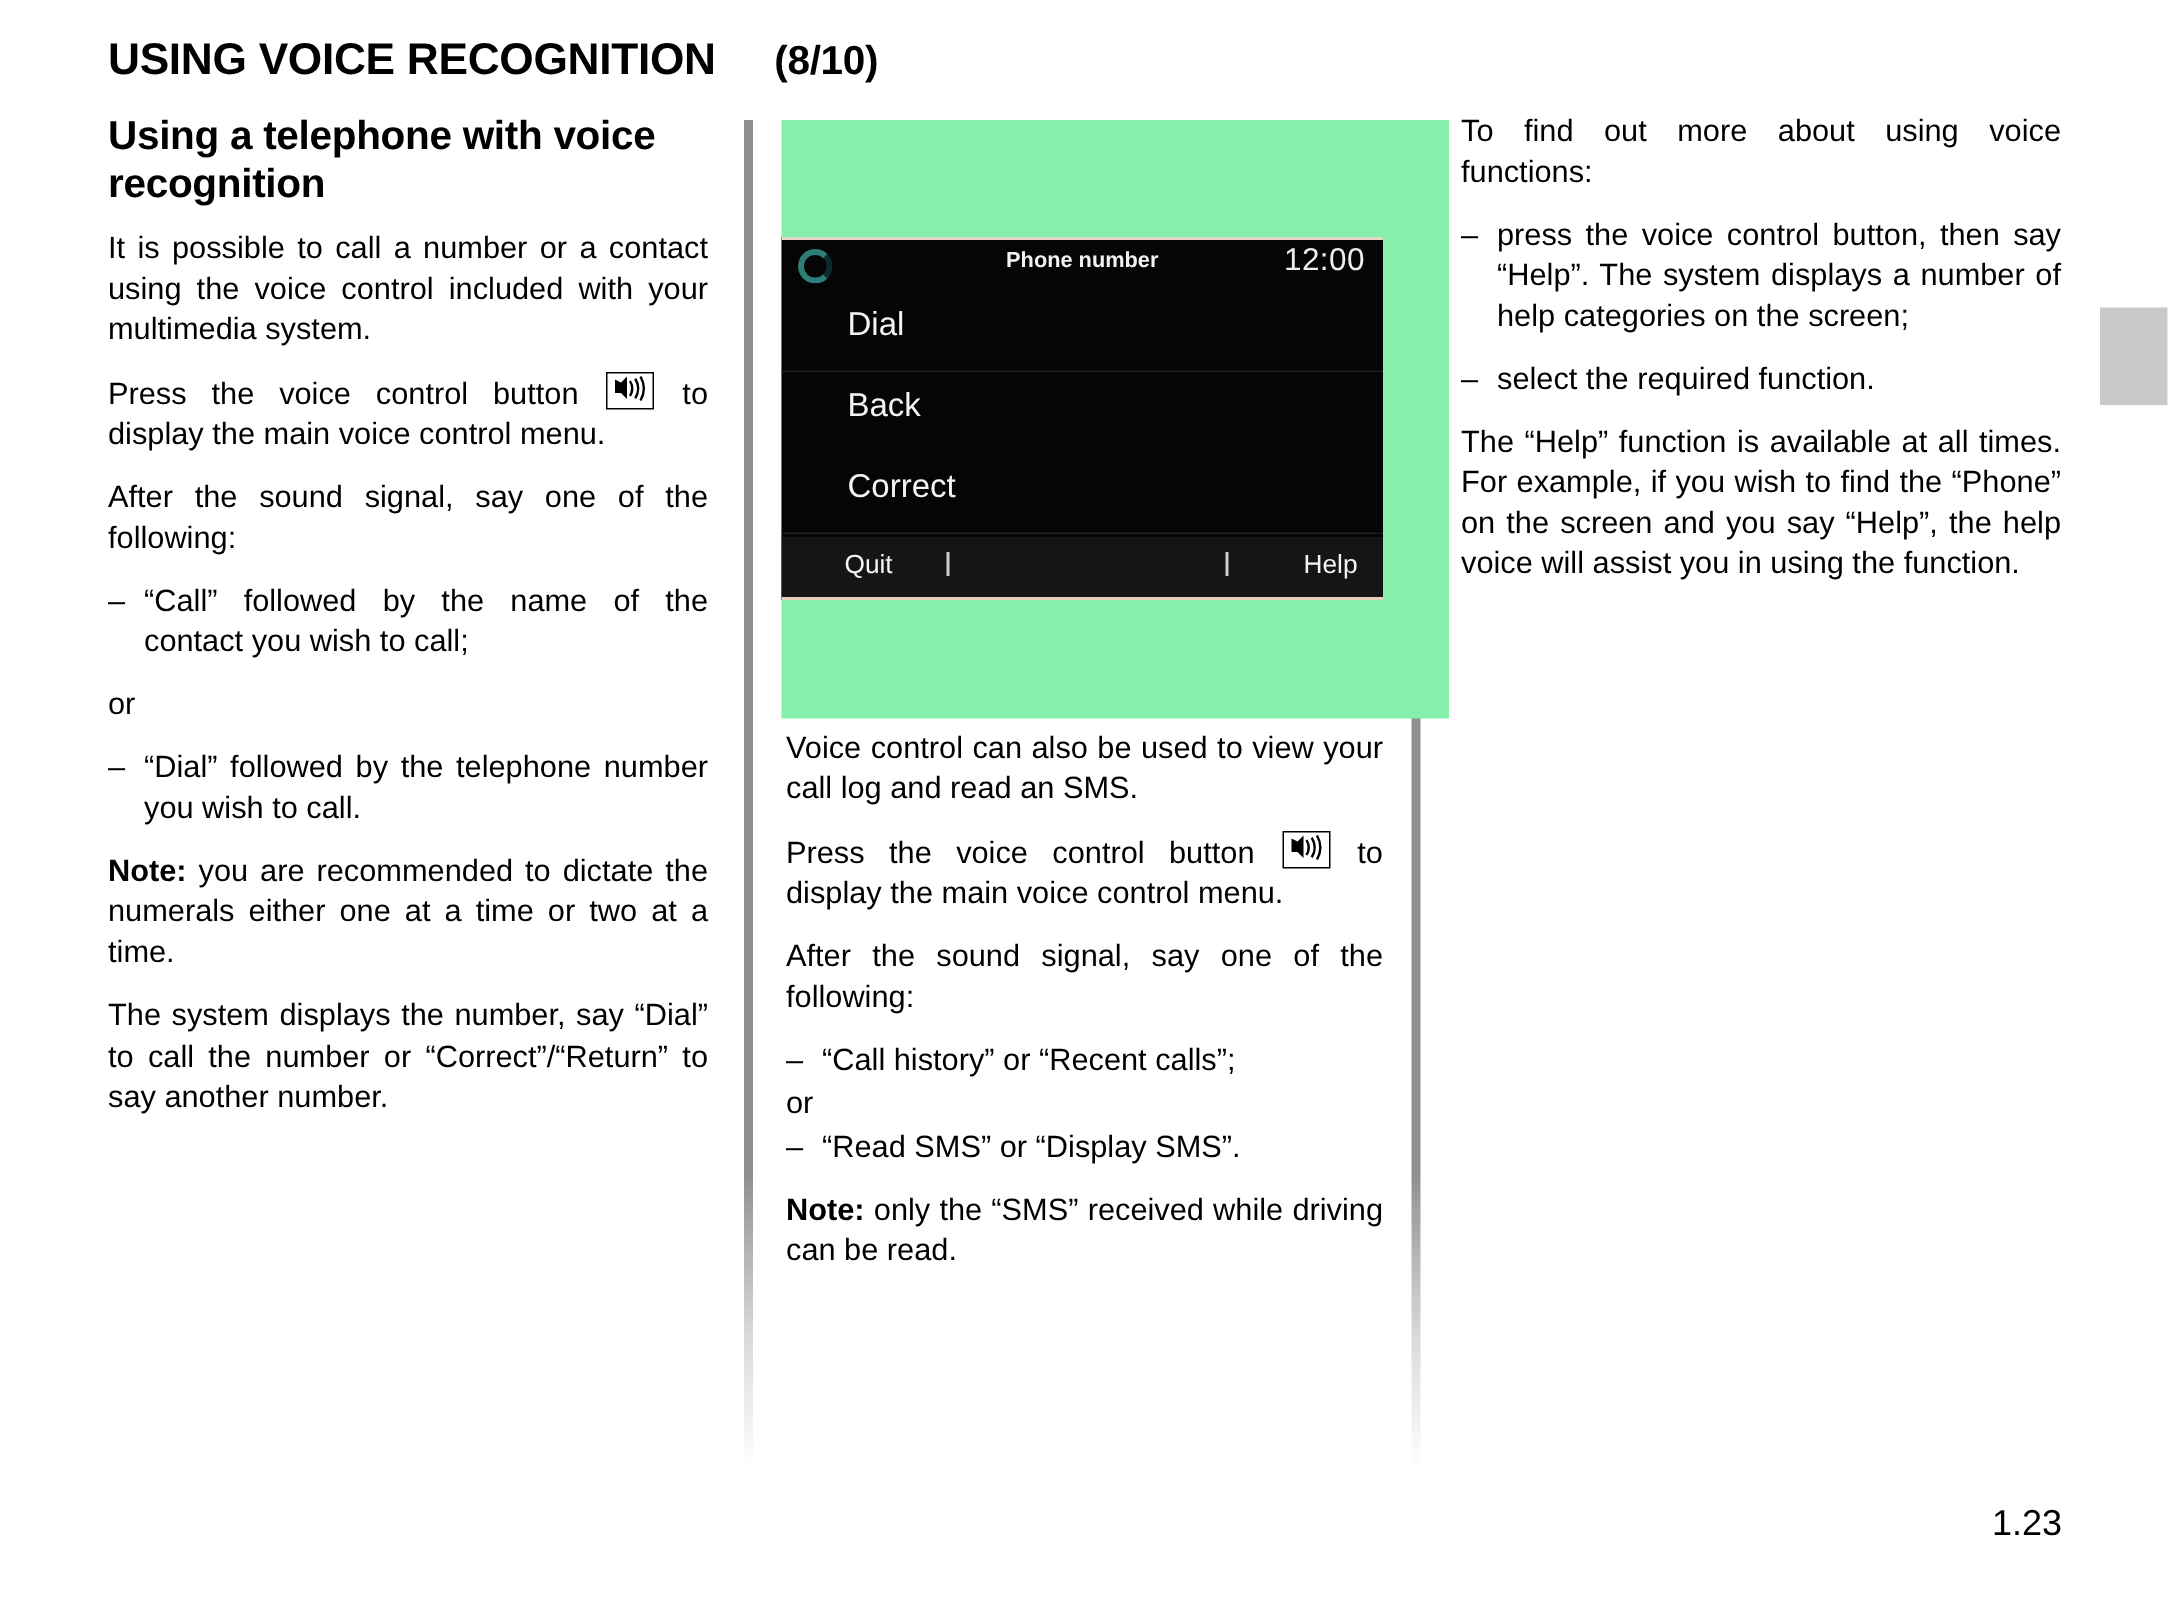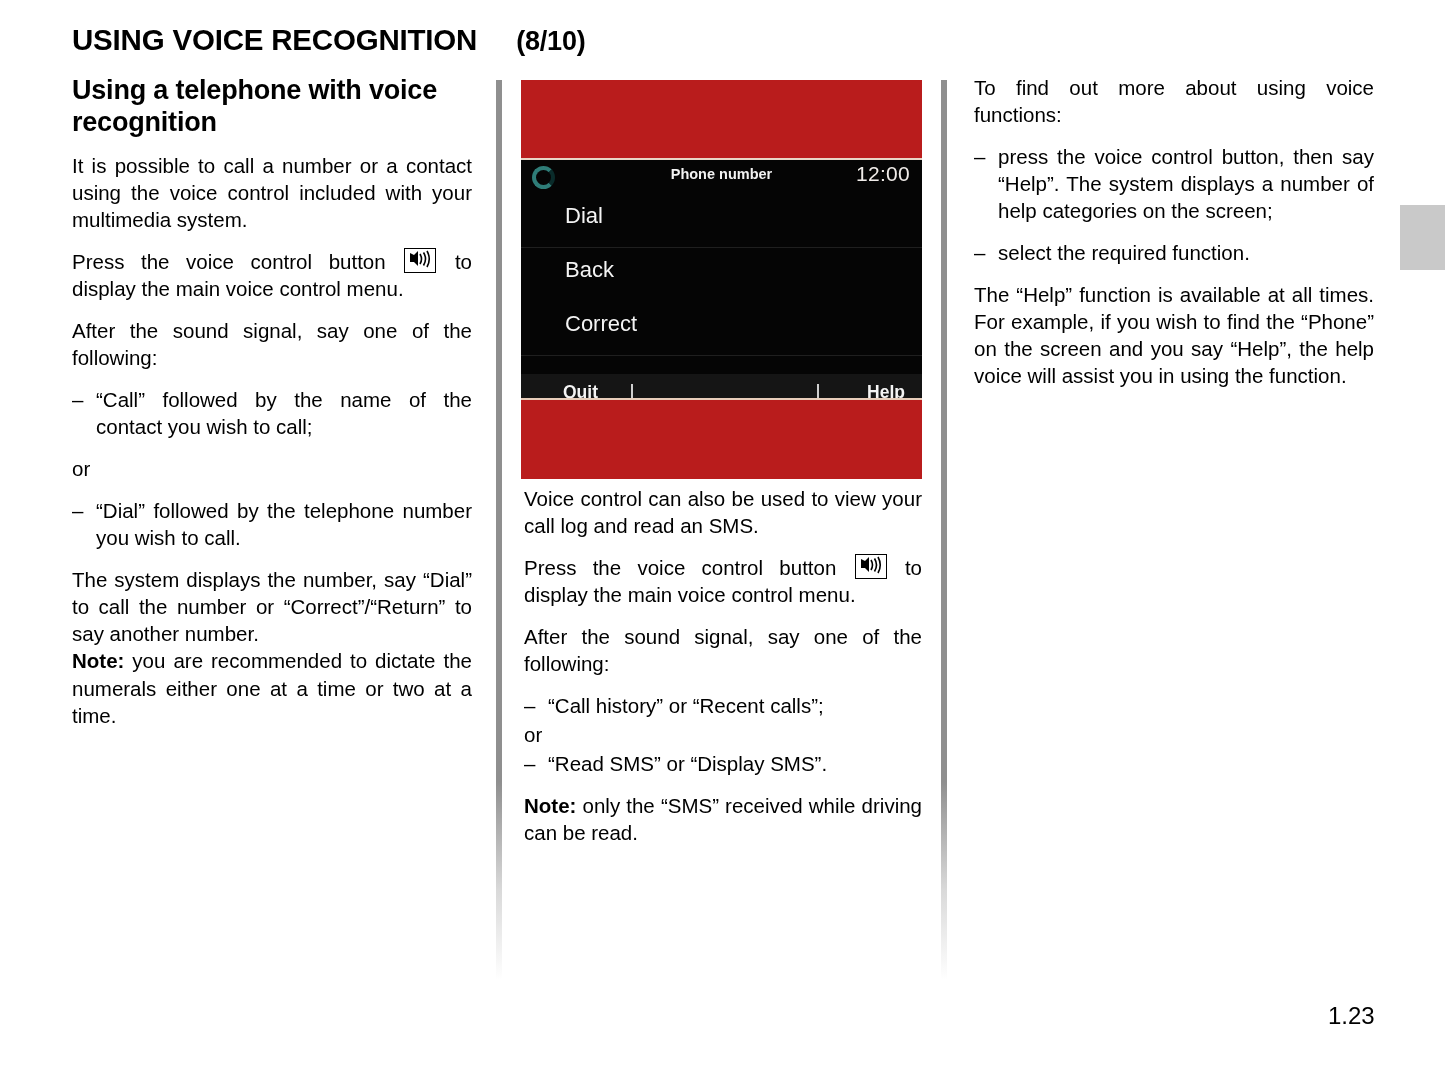--- a/index.html
+++ b/index.html
@@ -117,21 +117,22 @@
   }
   .vc-glyph svg { position: absolute; left: 0; top: 0; }
 
   
   .illus {
     position: absolute;
     left: 521px;
     top: 80px;
     width: 401px;
     height: 399px;
-    background: #b91c1c;
+    background: #86efac;
+    padding-left: 44px;
   }
   .device {
     position: absolute;
     left: 0px;
     top: 78px;
     width: 401px;
     height: 242px;
     background: #050505;
     overflow: hidden;
   }
@@ -205,23 +206,22 @@
     position: absolute;
     left: 0; right: 0; bottom: 0;
     height: 1px;
     background: #1f1f1f;
   }
 
   .dev-footer {
     position: absolute;
     left: 0; bottom: 2px;
     width: 100%;
-    height: 24px;
+    height: 40px;
     background: #151515;
-    font-weight: bold;
   }
   .dev-footer .f-quit {
     position: absolute;
     left: 42px; top: 8px;
     color: #f4f4f4;
     font-size: 17.5px;
   }
   .dev-footer .f-help {
     position: absolute;
     right: 17px; top: 8px;
@@ -284,25 +284,25 @@
     <span class="dash-text">“Call” followed by the name of the contact you wish to call;</span>
   </div>
 
   <div class="or-line">or</div>
 
   <div class="dash-item">
     <span class="dash">–</span>
     <span class="dash-text">“Dial” followed by the telephone number you wish to call.</span>
   </div>
 
-  <p class="body last">The system displays the number, say “Dial” to call the number or “Correct”/“Return” to say another number.</p>
-
   <p class="body">
     <b class="note">Note:</b><span> you are recommended to dictate the numerals either one at a time or two at a time.</span>
   </p>
+
+  <p class="body last">The system displays the number, say “Dial” to call the number or “Correct”/“Return” to say another number.</p>
 </div>
 
 <div class="illus">
   <div class="device">
     <div class="device-topline"></div>
 
     <div class="dev-header">
       <div class="voice-ring"></div>
       <div class="dev-title">Phone number</div>
       <div class="dev-clock">12:00</div>

